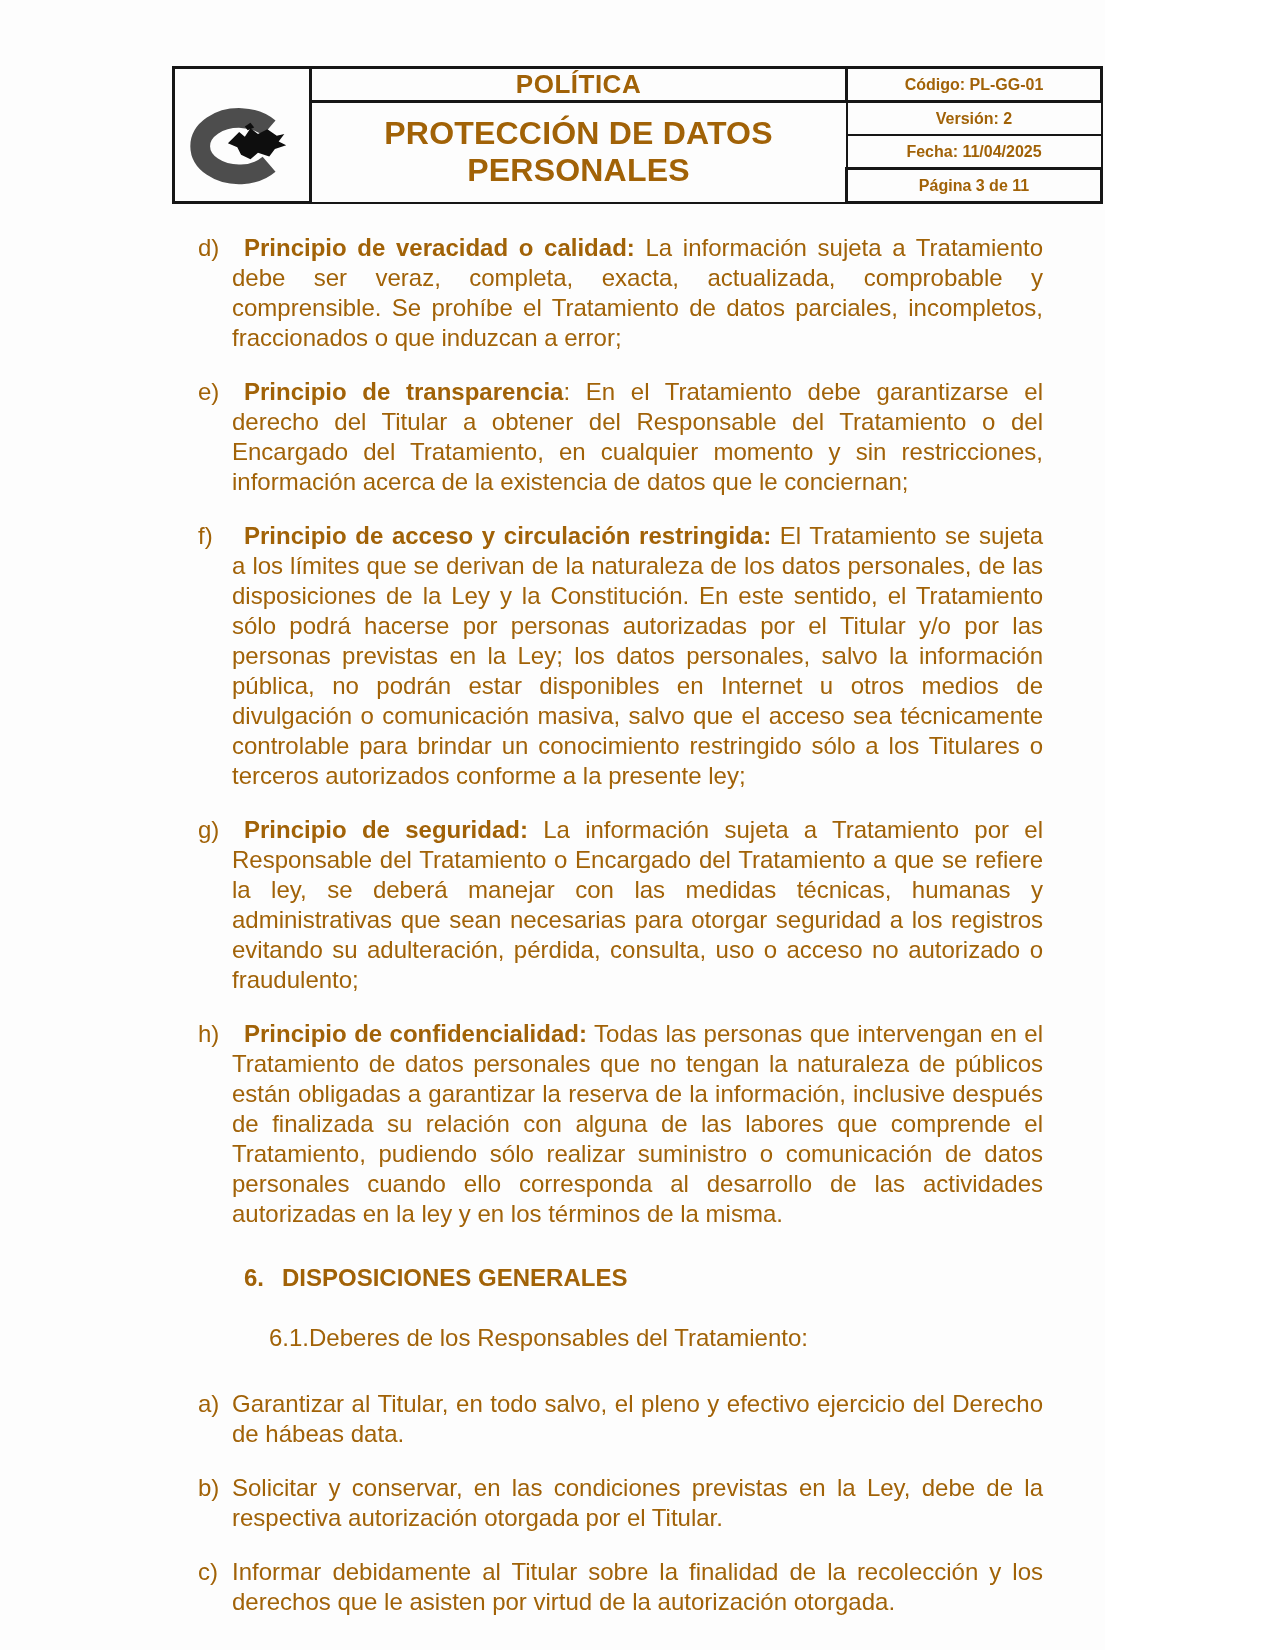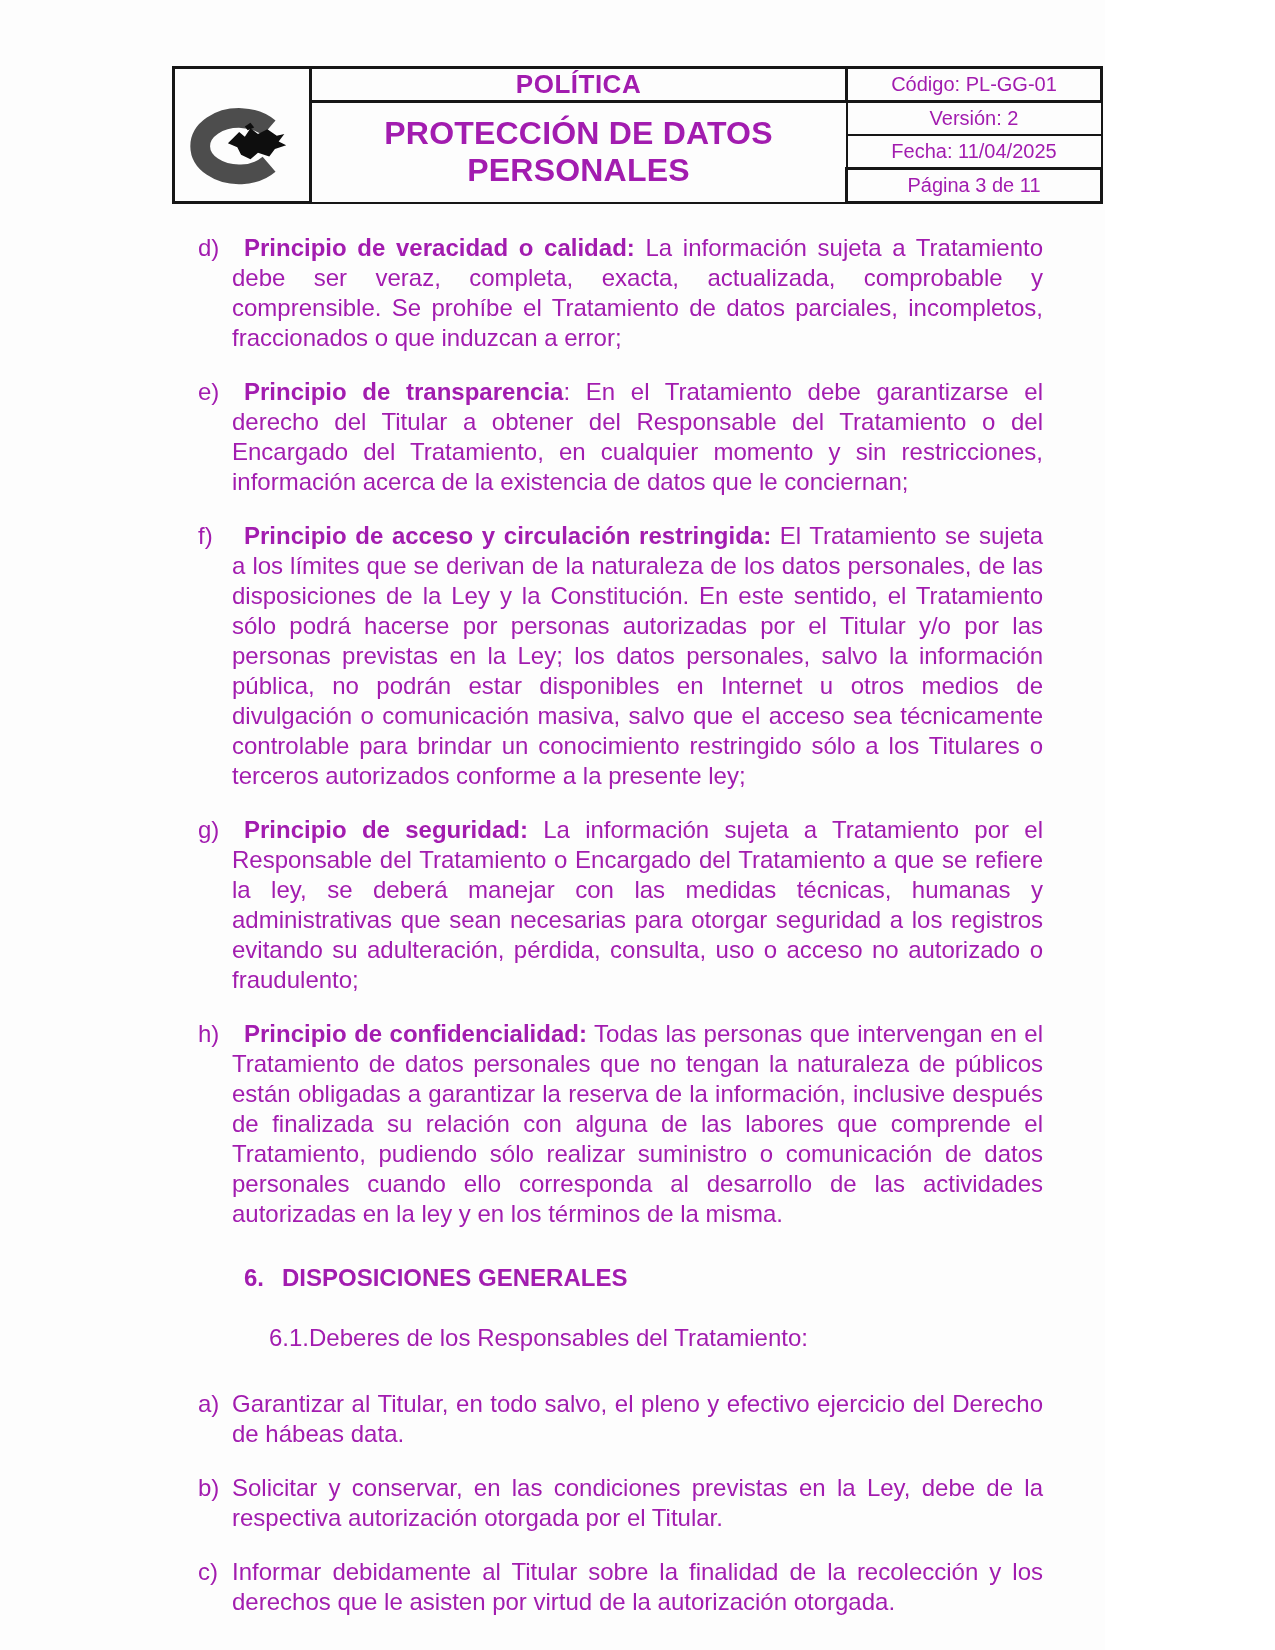--- a/index.html
+++ b/index.html
@@ -2,21 +2,21 @@
 <html><head>
 <meta charset="utf-8">
 <style>
   html, body { margin: 0; padding: 0; background: #ffffff; }
   .page {
     position: relative;
     width: 1105px;
     height: 1650px;
     background: #fdfdfd;
     font-family: "Liberation Sans", "DejaVu Sans", sans-serif;
-    color: #a21caf;
+    color: #a16207;
     overflow: hidden;
   }
 
   
   .header-table {
     position: absolute;
     left: 172px;
     top: 66px;
     width: 919px;
     border-collapse: collapse;
@@ -25,21 +25,21 @@
   .header-table td {
     border: 2px solid #161616;
     padding: 0;
     text-align: center;
     vertical-align: middle;
     overflow: hidden;
   }
   .header-table .outer { border-width: 3px; }
   td.logo-cell  { width: 134px; }
   td.mid-cell   { width: 533px; }
-  td.meta-cell  { width: 252px; height: 31px; font-size: 20px; font-weight: 400; }
+  td.meta-cell  { width: 252px; height: 31px; font-size: 16px; font-weight: 700; }
   .hdr-title    { font-size: 26px; font-weight: 700; letter-spacing: .5px; }
   .hdr-subtitle { font-size: 32px; font-weight: 700; letter-spacing: .2px; }
 
   
   .content {
     position: absolute;
     left: 198px;
     top: 233px;
     width: 845px;
     font-size: 24px;

